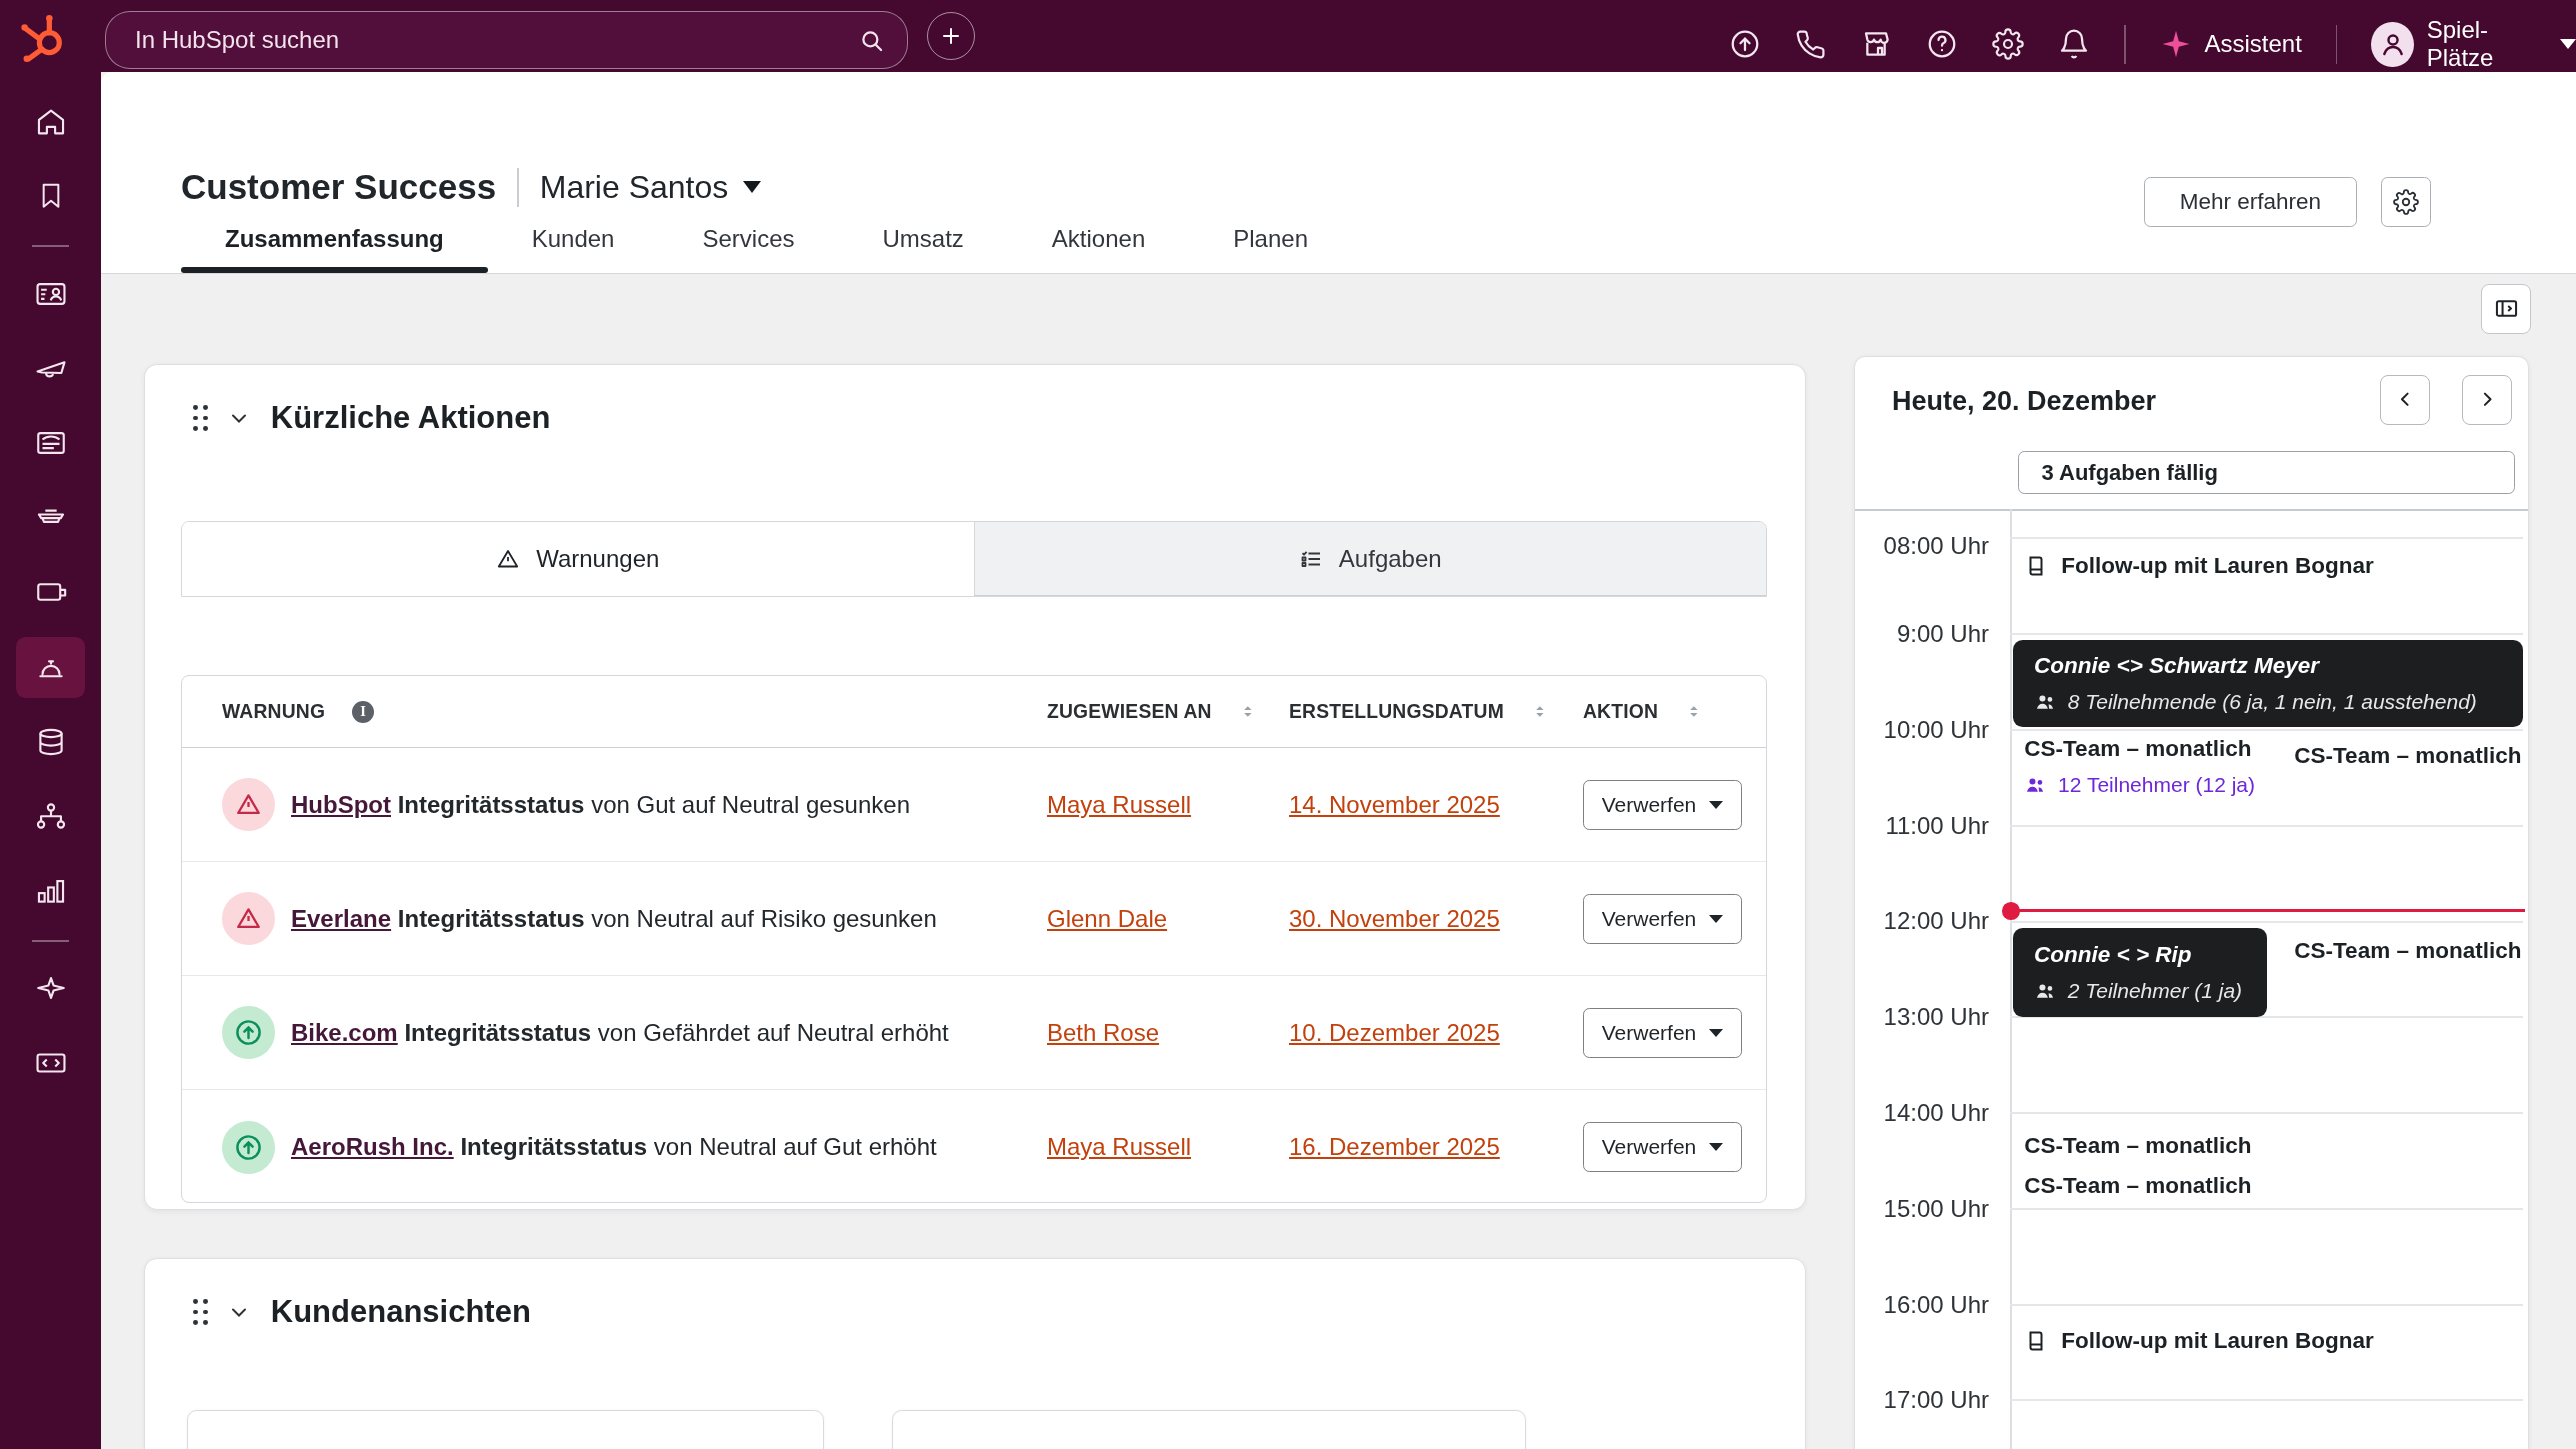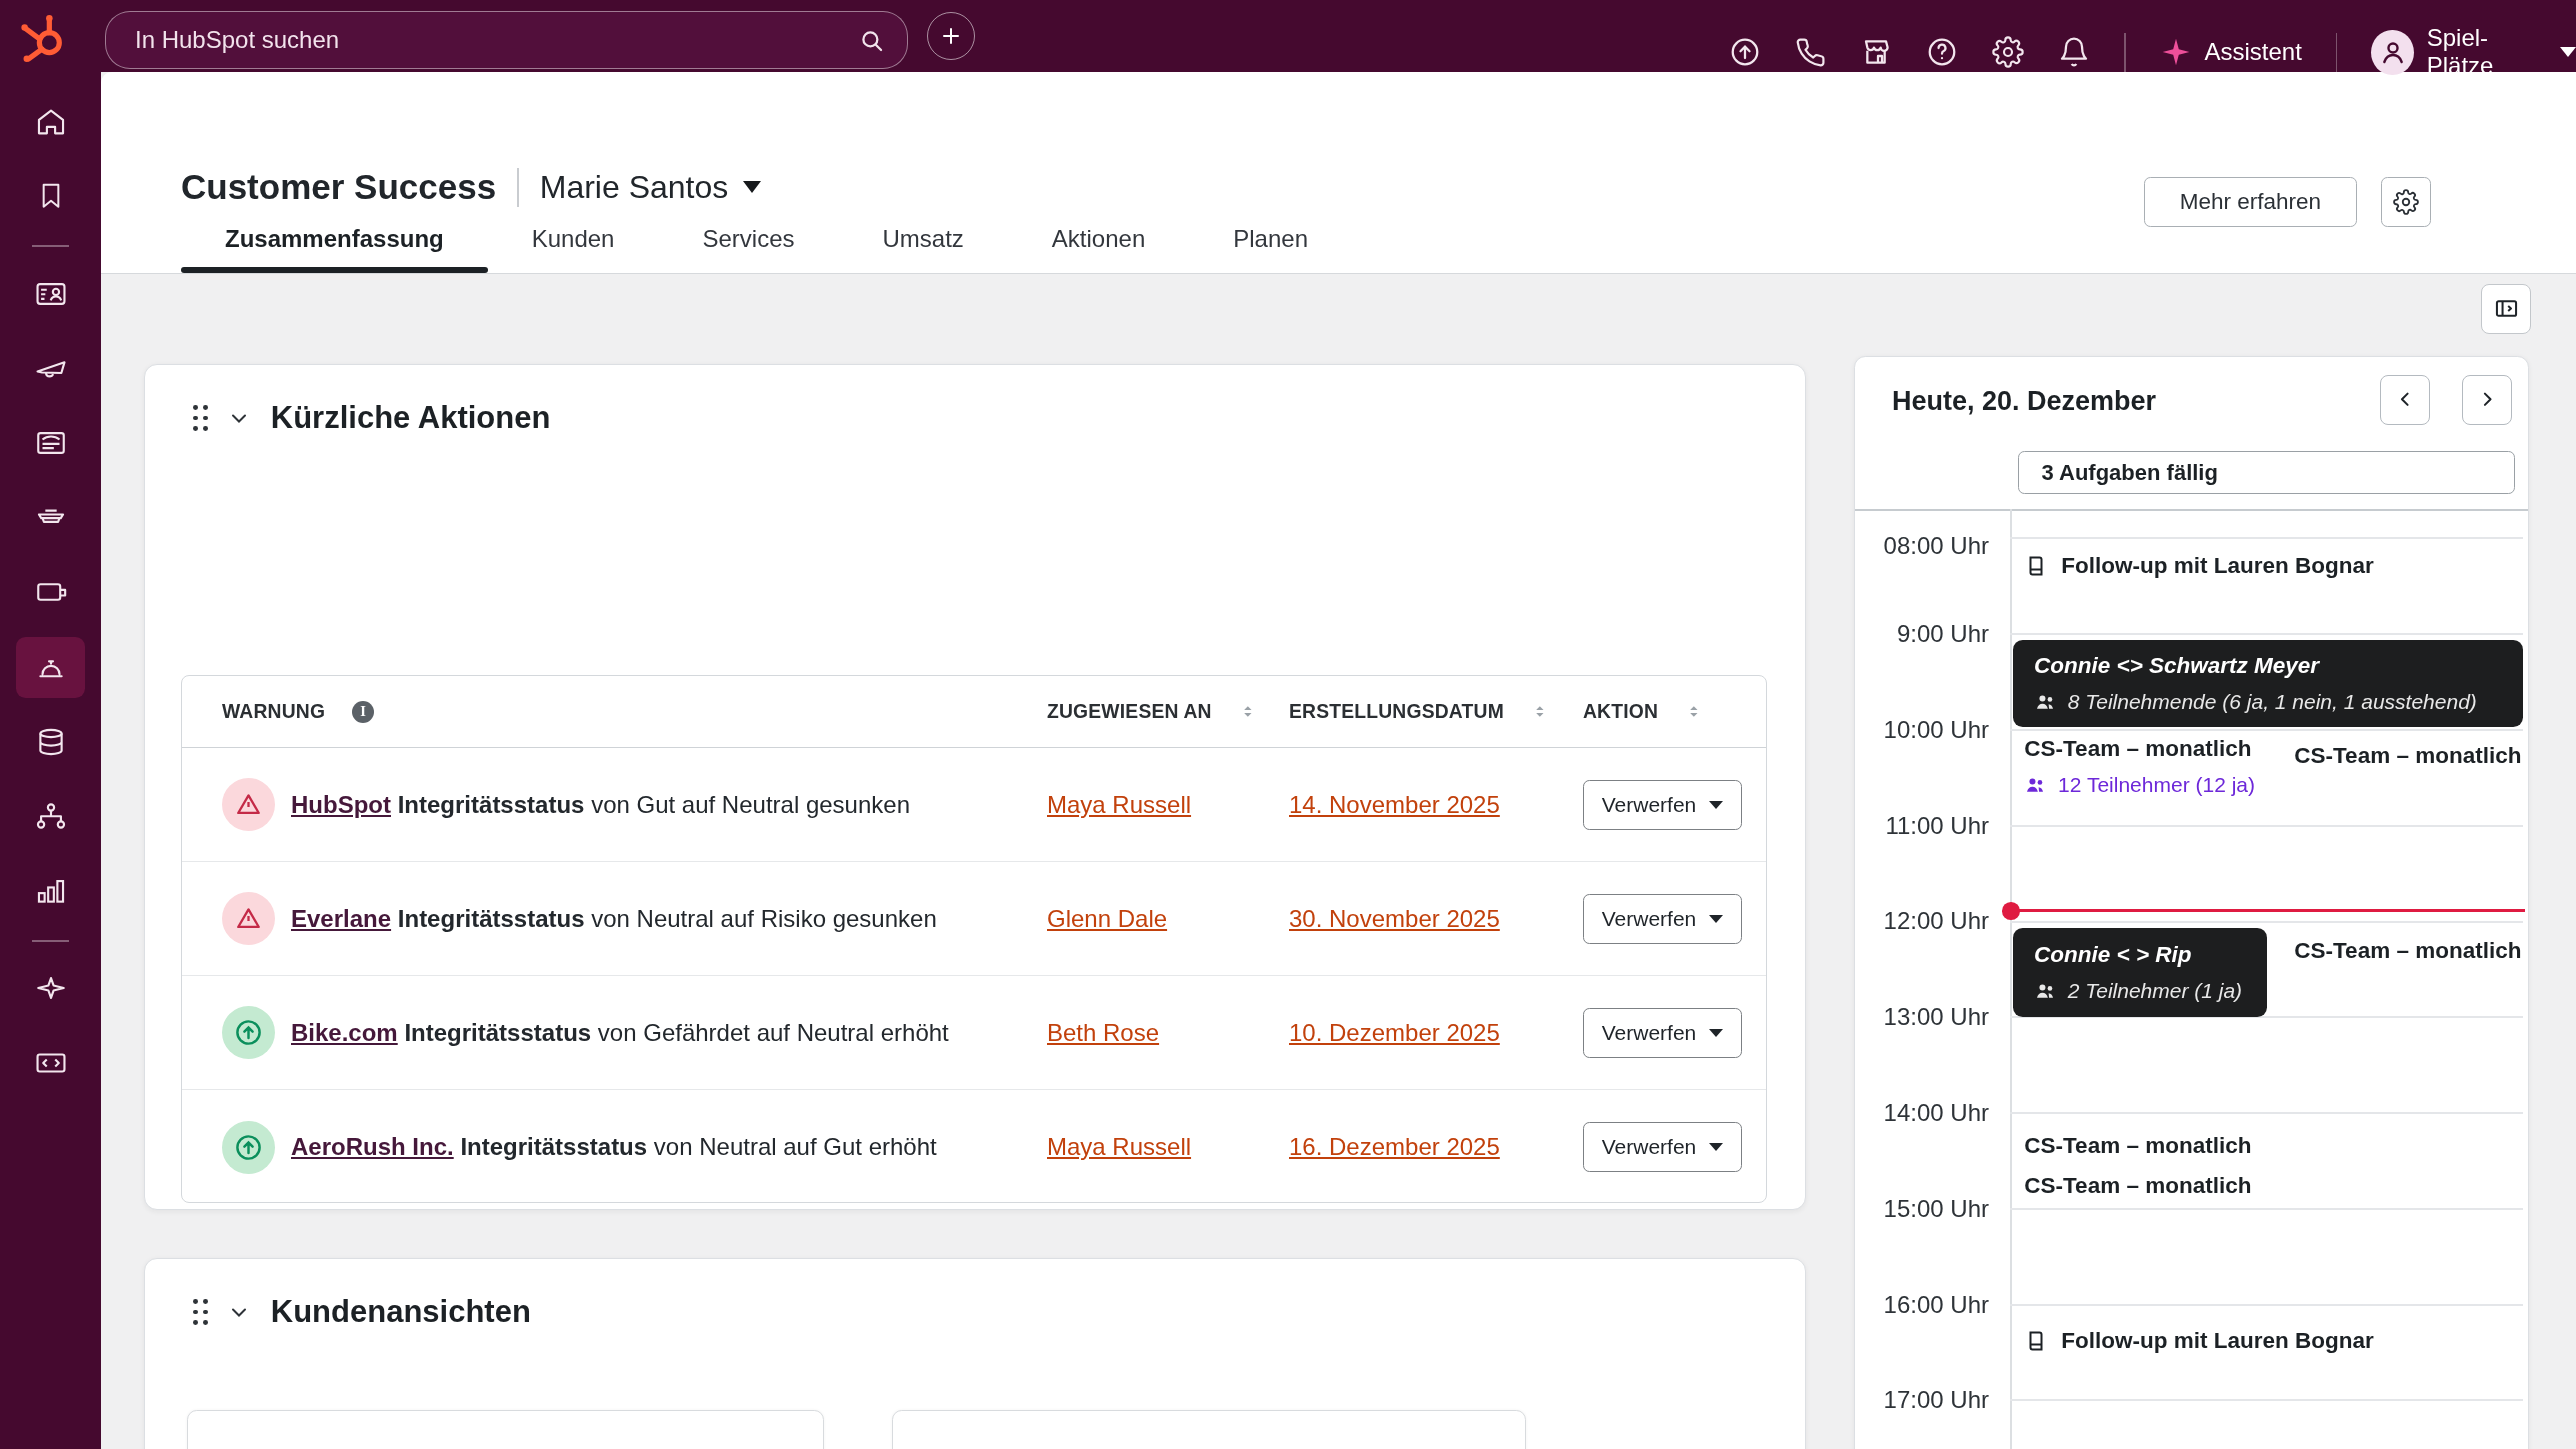--- a/index.html
+++ b/index.html
@@ -30,21 +30,21 @@
   .topbar{position:absolute;left:0;top:0;width:2576px;height:72px;background:var(--brand-dark);z-index:5;}
   .logo{position:absolute;left:19.3px;top:10.5px;width:52px;height:52px;}
   .search-pill{position:absolute;left:105px;top:11.3px;width:803px;height:58px;border-radius:25px;
     background:#520f3b;border:1.6px solid rgba(255,255,255,.45);display:flex;align-items:center;justify-content:flex-end;}
   .search-pill input{flex:1;background:transparent;border:none;outline:none;color:#f7e9f2;
     font-size:24px;padding-left:29px;font-family:inherit;}
   .search-pill input::placeholder{color:#f2e3ec;opacity:1;}
   .search-icon{margin-right:22.5px;color:#f2e3ec;}
   .plus-btn{position:absolute;left:927px;top:12px;width:48px;height:48px;border-radius:50%;
     border:1.6px solid rgba(255,255,255,.55);background:transparent;color:#fff;display:grid;place-items:center;cursor:pointer;}
-  .tb-icons{position:absolute;left:1729px;top:16px;height:72px;display:flex;align-items:center;gap:34px;color:var(--brand-icon);}
+  .tb-icons{position:absolute;left:1729px;top:8px;height:72px;display:flex;align-items:center;gap:34px;color:var(--brand-icon);}
   .tb-icon{width:32px;height:32px;display:grid;place-items:center;cursor:pointer;}
   .tb-divider{width:1.6px;height:39px;background:rgba(255,255,255,.3);}
   .assistant{display:flex;align-items:center;gap:13px;color:#fff;font-size:24px;cursor:pointer;}
   .account{display:flex;align-items:center;gap:13px;color:#fff;font-size:24px;cursor:pointer;}
   .avatar{width:45px;height:45px;border-radius:50%;background:#f3e0ee;display:grid;place-items:center;color:var(--brand-dark);}
   .caret-down{width:0;height:0;border-left:8.9px solid transparent;border-right:8.9px solid transparent;border-top:10.5px solid #fff;}
 
   
   .sidebar{position:absolute;left:0;top:72px;bottom:0;width:101px;background:var(--brand-dark);z-index:4;
     display:flex;flex-direction:column;align-items:center;padding-top:19.3px;}
@@ -372,20 +372,37 @@
               <i></i>
             </span>
           <span class="chevron">
             <svg viewBox="0 0 24 24" width="24" height="24" fill="none" stroke="currentColor" stroke-width="2" stroke-linecap="round">
                 <path d="M6 9.5l6 6 6-6"></path>
               </svg>
           </span>
           <span class="card-title">Kürzliche Aktionen</span>
         </div>
 
+        <div class="inner-tabs">
+          <span class="inner-tab">
+            <svg viewBox="0 0 24 24" width="24" height="24" fill="none" stroke="currentColor" stroke-width="1.8" stroke-linejoin="round">
+              <path d="M12 4 2.8 19.5h18.4z"></path>
+                <path d="M12 10v4.2M12 17.2h.01"></path>
+            </svg>
+            <span>Warnungen</span>
+          </span>
+          <span class="inner-tab inactive">
+            <svg viewBox="0 0 24 24" width="24" height="24" fill="none" stroke="currentColor" stroke-width="1.8" stroke-linejoin="round">
+              <path d="M3.5 6.2 5 7.7l2.6-2.9M9.5 6.5H21M9.5 12H21M9.5 17.5H21"></path>
+                <rect x="3.5" y="10.5" width="3" height="3"></rect>
+                <rect x="3.5" y="16" width="3" height="3"></rect>
+            </svg>
+            <span>Aufgaben</span>
+          </span>
+        </div>
 
         <div class="wtable">
           <div class="wt-row wt-head">
             <span class="wt-cell c1">
               <span>Warnung</span>
               <span class="info-ic">i</span>
             </span>
             <span class="wt-cell">
               <span>Zugewiesen an</span>
               <svg class="sort-ic" viewBox="0 0 24 24" width="17.7" height="21">

